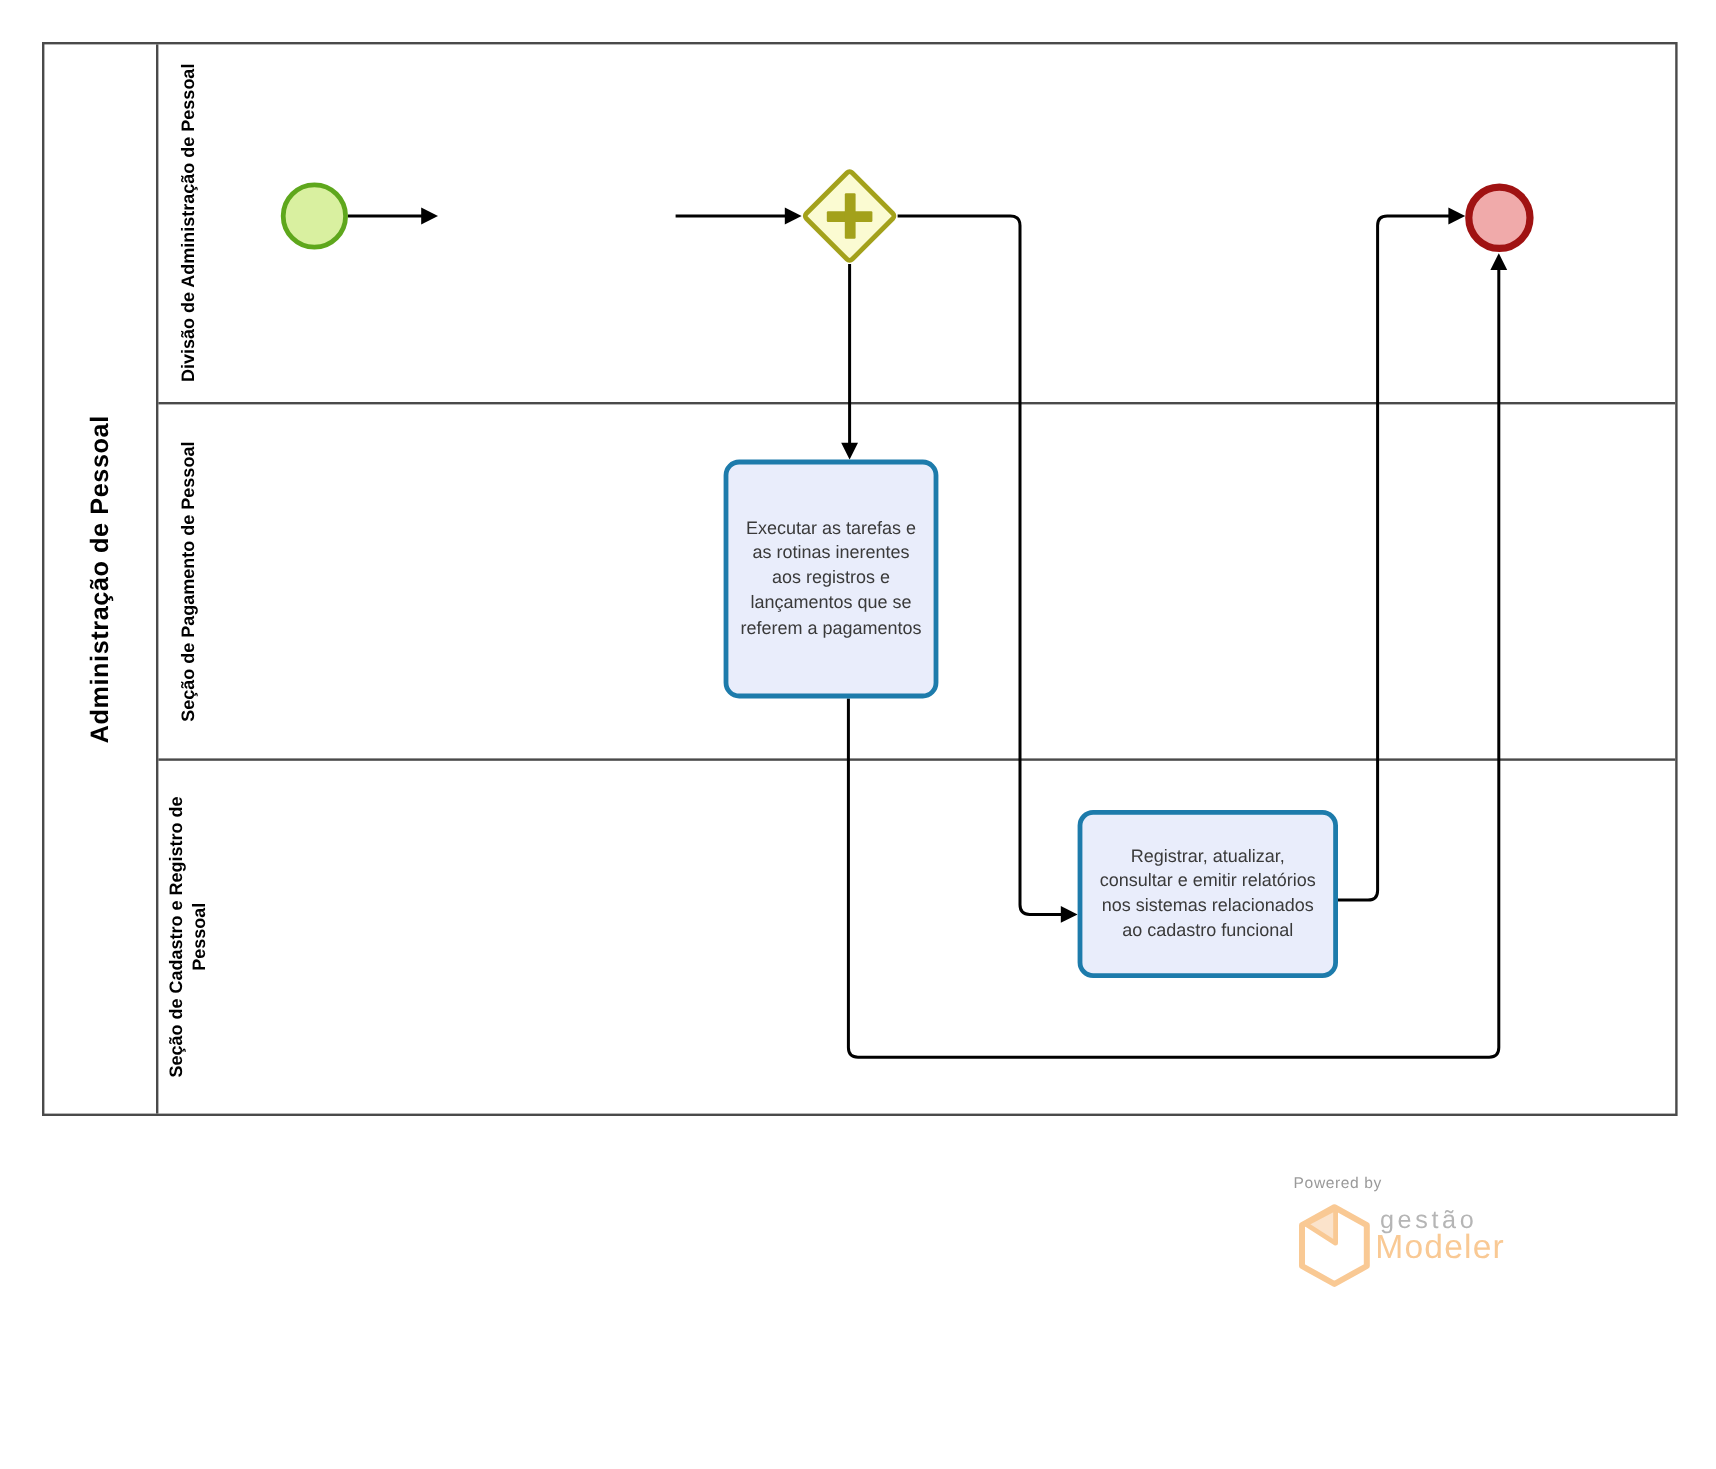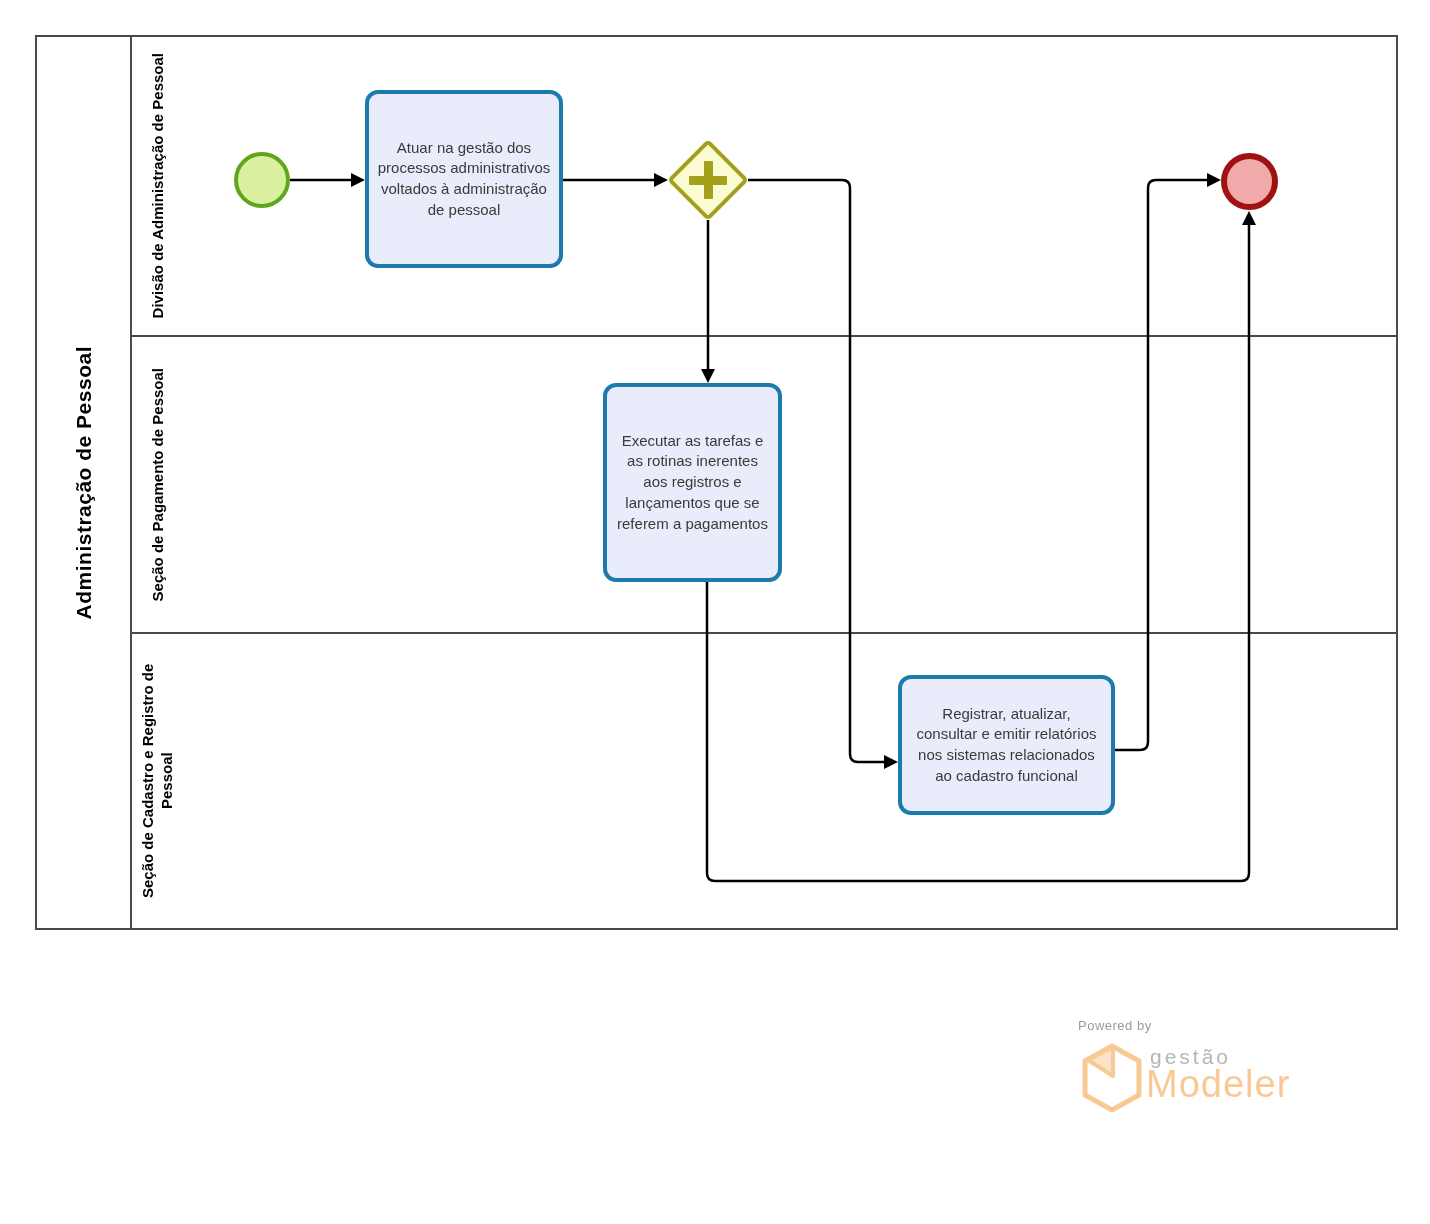--- a/index.html
+++ b/index.html
@@ -78,30 +78,30 @@
   .plus-h { left: 689px; top: 176px; width: 38px; height: 9px; }
   .plus-v { left: 704px; top: 161px; width: 9px;  height: 38px; }
 
   
   svg.flows { position: absolute; left: 0; top: 0; z-index: 2; }
   .flow-path { fill: none; stroke: var(--flow-line, #000); stroke-width: 2.5; }
   .flow-arrow { fill: var(--flow-line, #000); stroke: none; }
 
   
   .footer { position: absolute; left: 1078px; top: 978px; width: 270px; z-index: 1; }
-  .powered-by { font-size: 13px; color: var(--powered-gray, #9a9a9a); letter-spacing: 0.5px; margin-top: 40px; }
+  .powered-by { font-size: 13px; color: var(--powered-gray, #9a9a9a); letter-spacing: 0.5px; }
   .brand-row { position: relative; margin-top: 8px; height: 78px; }
   .brand-hex { position: absolute; left: 2px; top: 2px; }
   .brand-bizagi {
     position: absolute; left: 72px; top: 4px;
     font-size: 21px; color: var(--brand-gray, #b5b5b5); letter-spacing: 3px;
   }
   .brand-modeler {
     position: absolute; left: 68px; top: 22px;
-    font-size: 38px; color: var(--brand-orange, #f9c994); letter-spacing: 1px;
+    font-size: 28px; color: var(--brand-orange, #f9c994); letter-spacing: 1px;
   }
 </style>
 </head>
 <body>
 
 <div class="canvas">
 
   <div class="pool">
     <div class="pool-header">
       <div class="pool-title">Administração de Pessoal</div>
@@ -141,23 +141,20 @@
 
     <path class="flow-path" d="M 707 582 L 707 873 Q 707 881 715 881 L 1241 881 Q 1249 881 1249 873 L 1249 224"></path>
     <polygon class="flow-arrow" points="1249,211 1242,225 1256,225"></polygon>
 
     <path class="flow-path" d="M 1115 750 L 1140 750 Q 1148 750 1148 742 L 1148 188 Q 1148 180 1156 180 L 1208 180"></path>
     <polygon class="flow-arrow" points="1221,180 1207,173 1207,187"></polygon>
   </svg>
 
   <div class="node event start-event"></div>
 
-  <div class="node task task-1">
-    <span>Atuar na gestão dos processos administrativos voltados à administração de pessoal</span>
-  </div>
 
   <div class="node gateway"></div>
   <div class="plus-bar plus-h"></div>
   <div class="plus-bar plus-v"></div>
 
   <div class="node task task-2">
     <span>Executar as tarefas e as rotinas inerentes aos registros e lançamentos  que se referem a pagamentos</span>
   </div>
 
   <div class="node task task-3">

